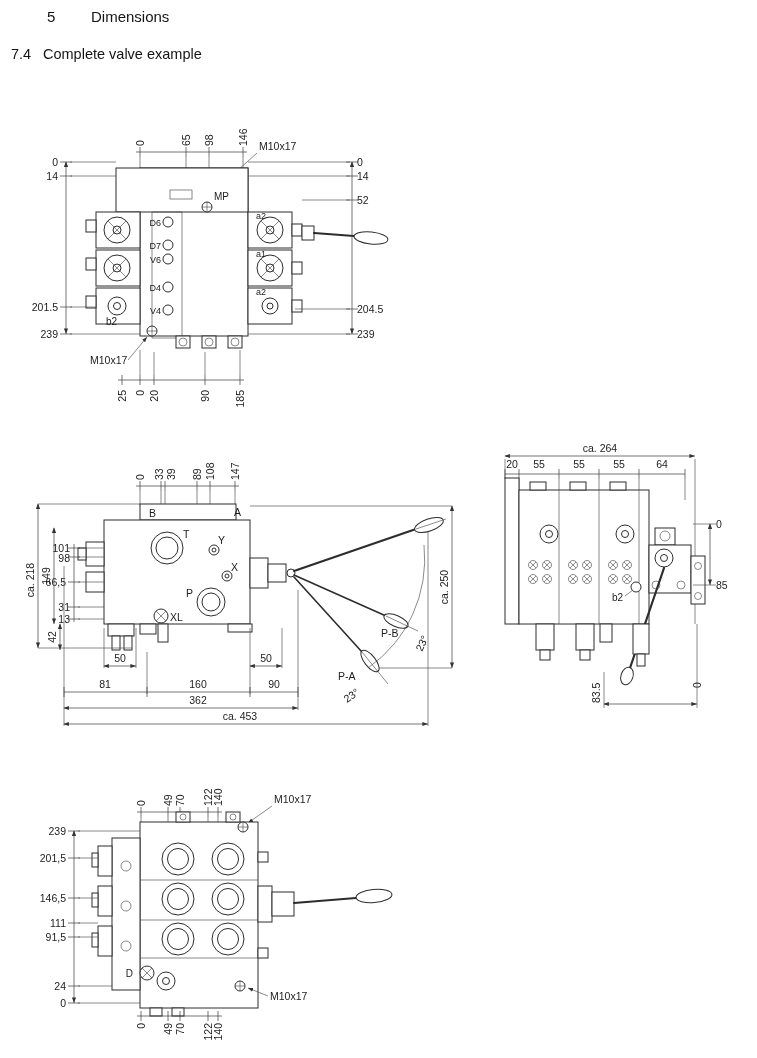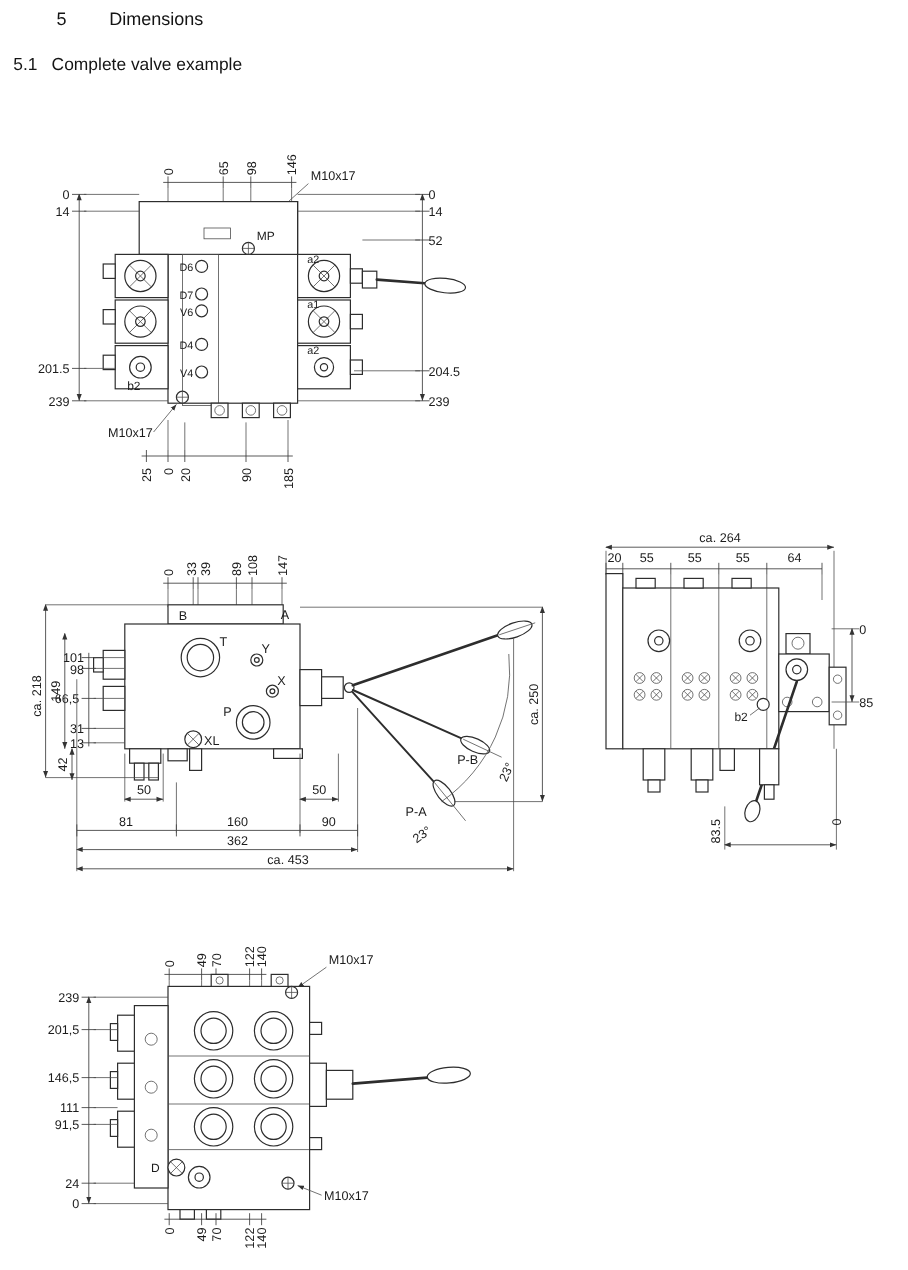--- a/index.html
+++ b/index.html
@@ -16,21 +16,21 @@
   .lnf{stroke:#2d2d2d;stroke-width:1;fill:#ffffff;}
   .thin{stroke:#4b4b4b;stroke-width:0.65;fill:none;}
   .dim{stroke:#3a3a3a;stroke-width:0.7;fill:none;}
   .lever{stroke:#2d2d2d;stroke-width:2.2;fill:none;stroke-linecap:round;}
   .lever2{stroke:#2d2d2d;stroke-width:1.6;fill:none;stroke-linecap:round;}
 </style>
 </head>
 <body>
 
 <div class="h1"><span class="num">5</span><span>Dimensions</span></div>
-<div class="h2"><span class="num">5.1</span><span>Complete valve example</span></div>
+<div class="h2"><span class="num">7.4</span><span>Complete valve example</span></div>
 
 <svg width="757" height="1058" viewBox="0 0 757 1058">
 <defs>
   <marker id="ma" markerWidth="9" markerHeight="8" refX="8" refY="4" orient="auto">
         <path d="M0,1 L8,4 L0,7 z" fill="#333"></path>
       </marker>
   <marker id="mb" markerWidth="9" markerHeight="8" refX="1" refY="4" orient="auto">
         <path d="M8,1 L0,4 L8,7 z" fill="#333"></path>
       </marker>
   <g id="xconn">

